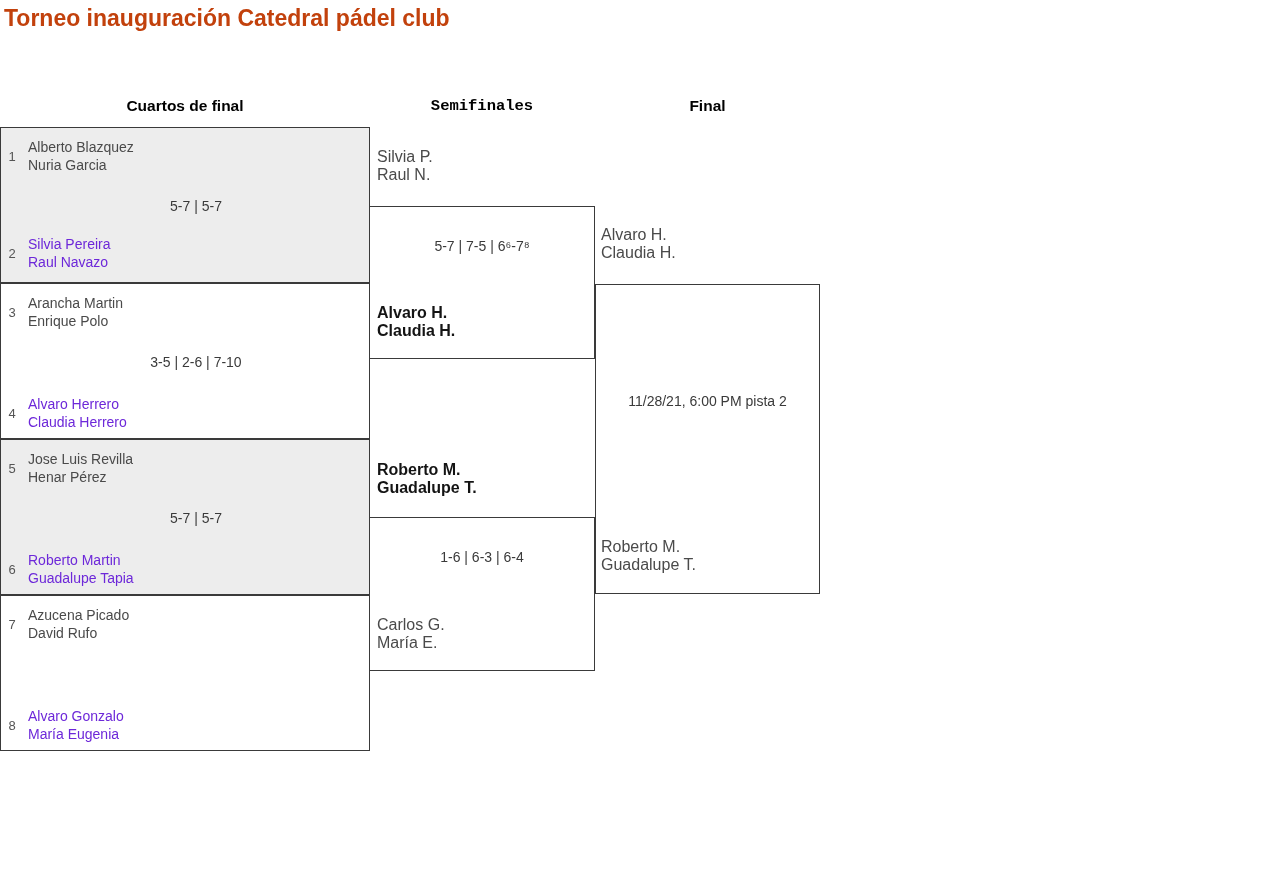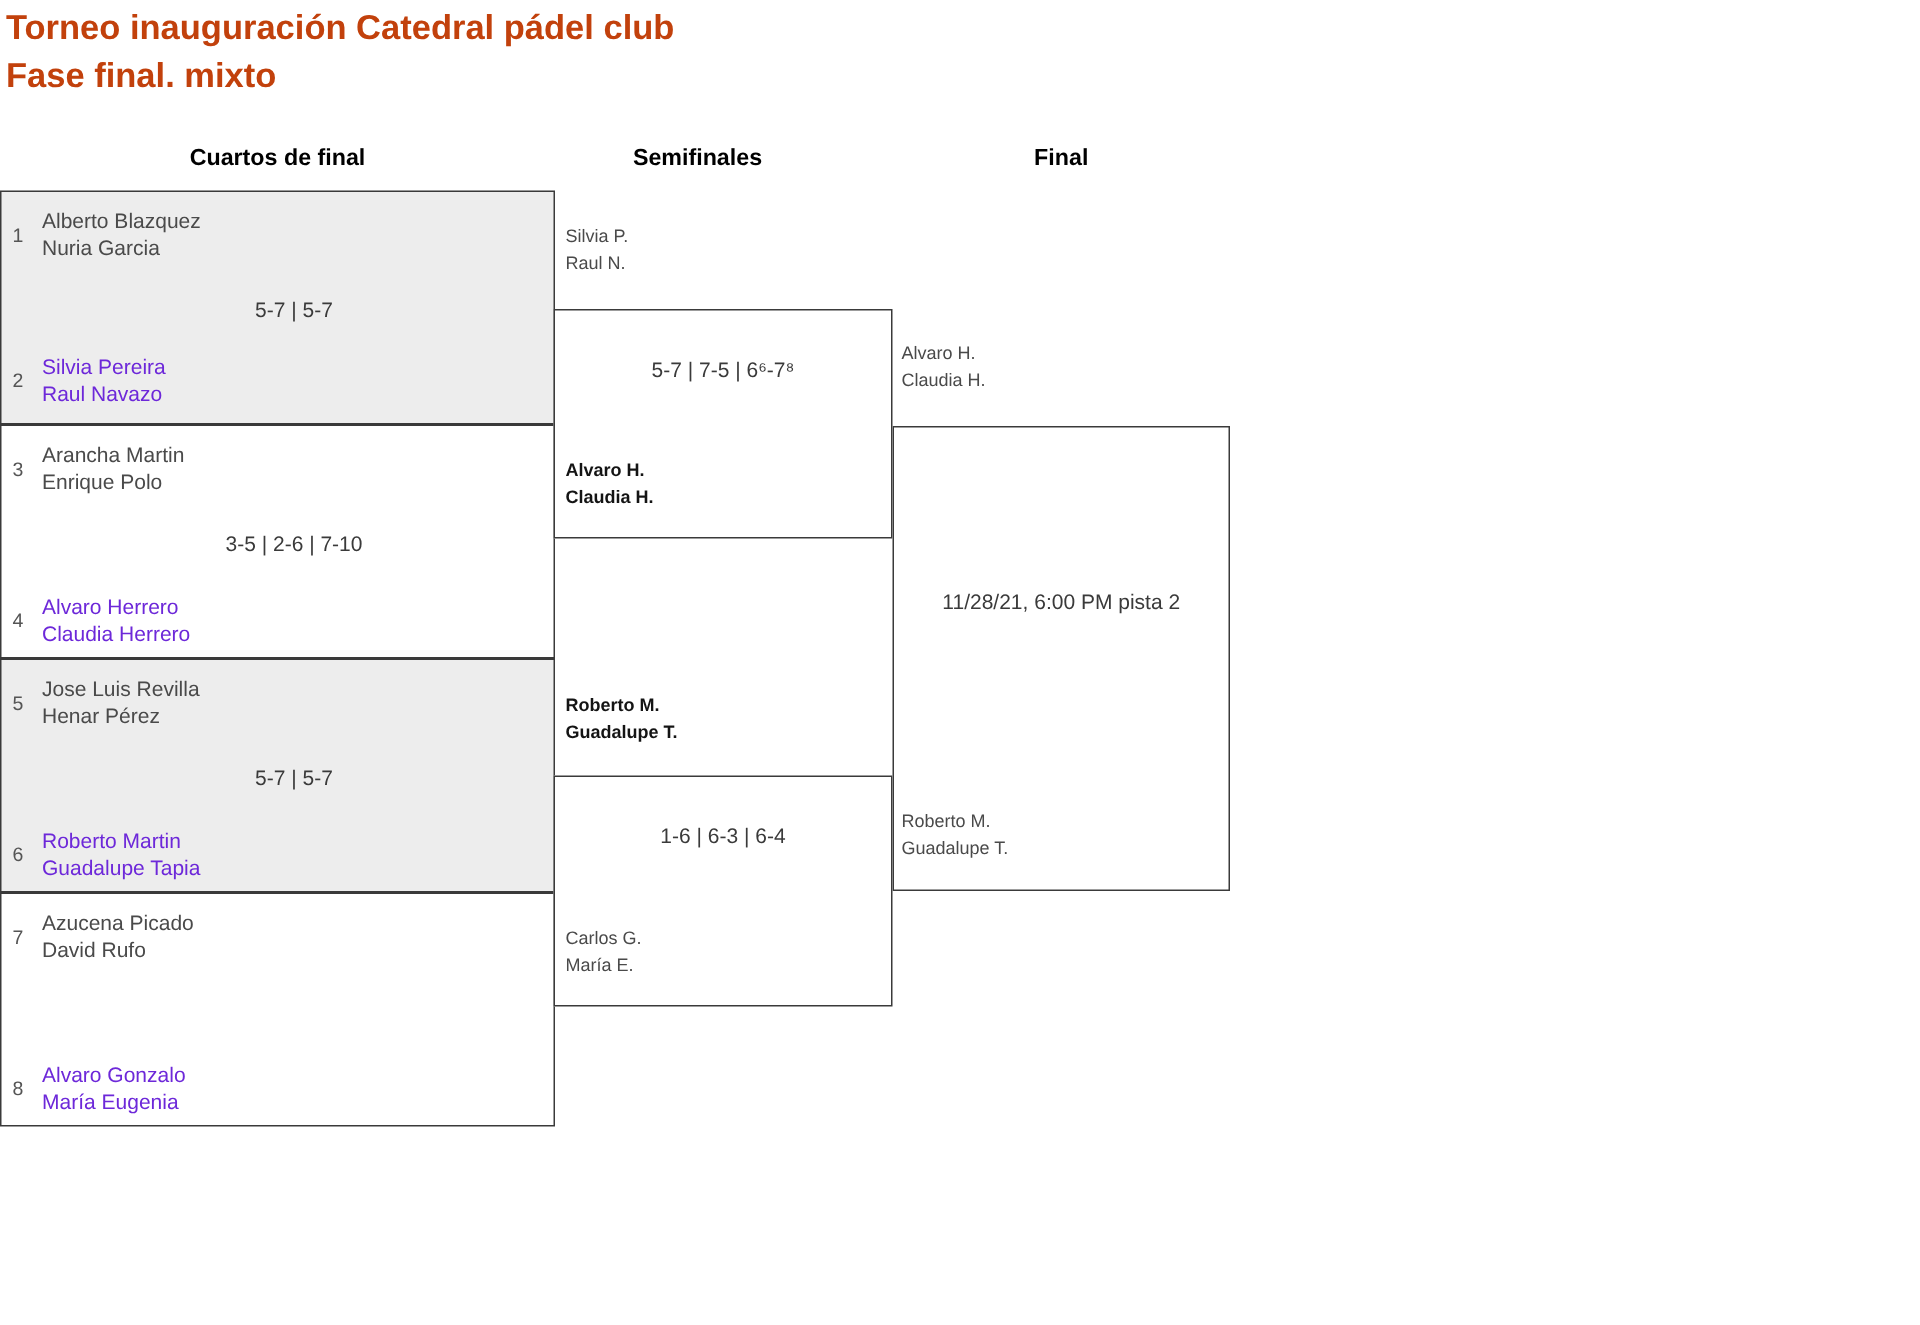--- a/index.html
+++ b/index.html
@@ -16,57 +16,56 @@
   .dot-blue-sm{left:13px;top:14px;width:12px;height:12px;background:#29abe2;}
   .dot-green-lg{left:36px;top:7px;width:23px;height:23px;background:#76b82a;}
   .dot-orange{left:21px;top:27px;width:17px;height:17px;background:#e87511;}
   .dot-blue-md{left:5px;top:41px;width:18px;height:18px;background:#29abe2;}
   .dot-green-sm{left:38px;top:45px;width:11px;height:11px;background:#76b82a;}
   .logo-text{position:absolute;left:62px;top:-5px;font-size:48px;line-height:66px;font-weight:bold;letter-spacing:-2px;color:#76b82a;}
 
   
   .round-header{position:absolute;top:97px;font-size:15.5px;font-weight:bold;color:#000;text-align:center;white-space:nowrap;}
   .rh-qf{left:0;width:370px;}
-  .rh-sf{left:352px;width:226px;}
+  .rh-sf{left:369px;width:226px;font-family:Liberation Mono, monospace;}
   .rh-f{left:595px;width:225px;}
 
   
   .band{position:absolute;left:0;width:370px;height:156px;}
   .band.shaded{background:#ededed;}
   .qf-outline{position:absolute;left:0;top:127px;width:370px;height:624px;border:1.5px solid #3a3a3a;box-sizing:border-box;pointer-events:none;}
   .divider{position:absolute;left:0;width:370px;height:1.5px;background:#3a3a3a;}
 
   
   .match-box{position:absolute;border:1.5px solid #3a3a3a;box-sizing:border-box;background:#ffffff;}
   .sf1-box{left:369px;top:206px;width:226px;height:153px;}
   .sf2-box{left:369px;top:517px;width:226px;height:154px;}
   .final-box{left:595px;top:284px;width:225px;height:310px;}
 
   
   .team-row{position:absolute;left:4px;display:flex;align-items:center;gap:8px;}
   .seed{width:16px;text-align:center;font-size:13px;color:#555;}
   .names .nm{display:block;font-size:14px;line-height:18px;color:#4a4a4a;white-space:nowrap;}
   .names.winner .nm{font-weight:normal;color:#6d28d9;}
   .pair-label{position:absolute;}
-  .pair-label .nm{display:block;font-size:12px;line-height:18px;color:#4a4a4a;white-space:nowrap;}
+  .pair-label .nm{display:block;font-size:16px;line-height:18px;color:#4a4a4a;white-space:nowrap;}
   .pair-label.winner .nm{font-weight:bold;color:#141414;}
 
   
   .score{position:absolute;text-align:center;font-size:14px;line-height:18px;color:#3a3a3a;white-space:nowrap;}
   .score-qf{left:0;width:392px;}
   .score-sf{left:369px;width:226px;}
   .schedule{left:595px;width:225px;}
 </style>
 </head>
 <body>
 
 <div class="page">
 
   <div class="title-line title-1">Torneo inauguración Catedral pádel club</div>
-  <div class="title-line title-2">Fase final. mixto</div>
 
 
   <div class="round-header rh-qf">Cuartos de final</div>
   <div class="round-header rh-sf">Semifinales</div>
   <div class="round-header rh-f">Final</div>
 
   <div class="band shaded" style="top:127px"></div>
   <div class="band" style="top:283px"></div>
   <div class="band shaded" style="top:439px"></div>
   <div class="band" style="top:595px"></div>

